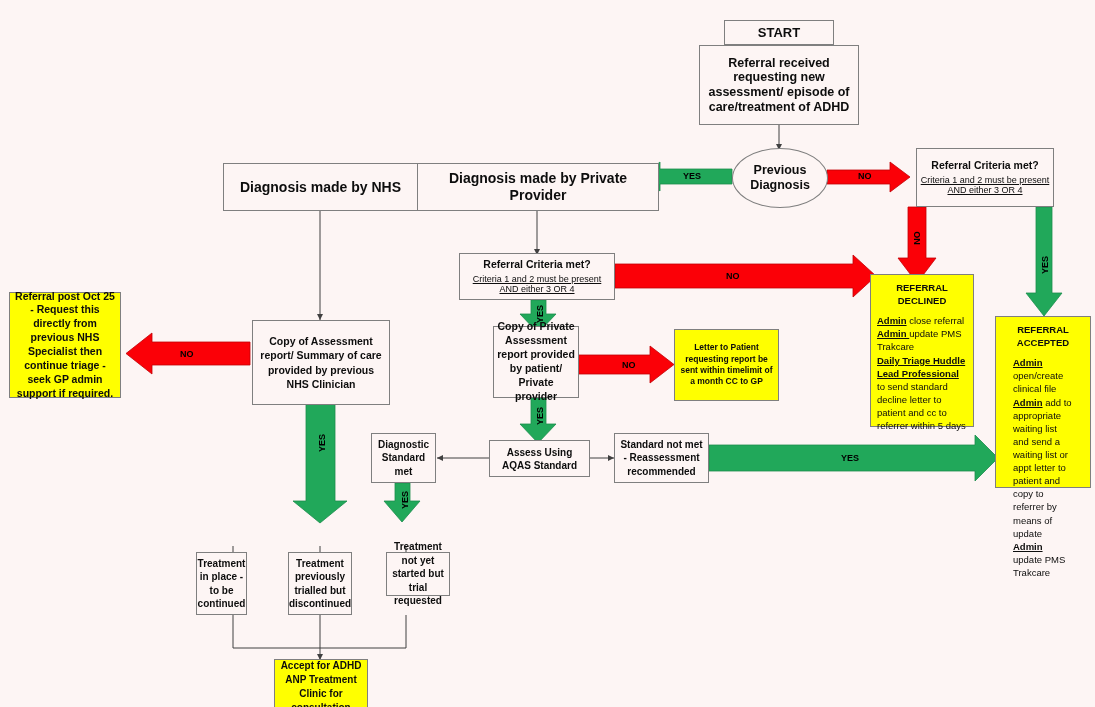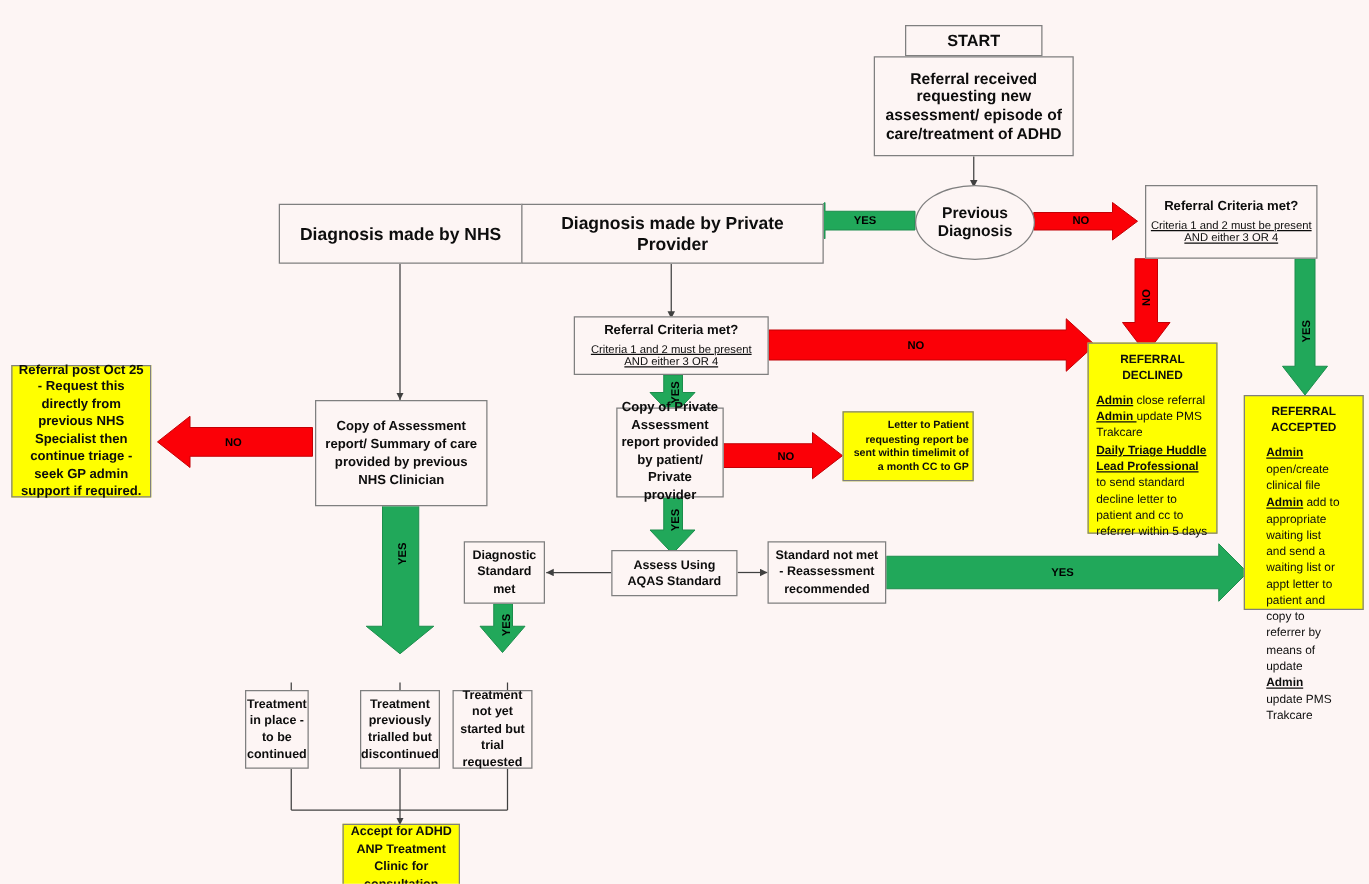--- a/index.html
+++ b/index.html
@@ -152,21 +152,21 @@
   </div>
 
   <div class="node plainbox" style="left:252px;top:305px;width:138px;height:85px;font-size:10.5px;line-height:1.35;">
     <span>Copy of Assessment report/ Summary of care provided by previous NHS Clinician</span>
   </div>
 
   <div class="node plainbox" style="left:493px;top:311px;width:86px;height:72px;font-size:10.5px;line-height:1.32;">
     <span>Copy of Private Assessment report  provided by patient/ Private provider</span>
   </div>
 
-  <div class="node yellow" style="left:674px;top:314px;width:105px;height:56px;font-size:8.5px;line-height:1.35;text-align:right;">
+  <div class="node yellow" style="left:674px;top:314px;width:105px;height:72px;font-size:8.5px;line-height:1.35;">
     <span>Letter to Patient requesting report be sent within timelimit of a month CC to GP</span>
   </div>
 
   <div class="node yellow yb" style="left:870px;top:259px;width:104px;height:153px;font-size:9.5px;line-height:1.38;display:block;padding:6px 6px;">
     <span class="hdr">REFERRAL DECLINED</span>
     <span class="ctext"><b>Admin</b><span> close referral</span></span>
     <span class="ctext"><b>Admin </b><span>update PMS Trakcare</span></span>
     <span class="ctext"><b>Daily Triage Huddle Lead Professional</b><span> to send standard decline letter to patient and cc  to referrer within 5 days</span></span>
   </div>
 
@@ -191,21 +191,21 @@
 
 
   <div class="node plainbox" style="left:196px;top:537px;width:51px;height:63px;font-size:10px;line-height:1.35;">
     <span>Treatment in place - to be continued</span>
   </div>
 
   <div class="node plainbox" style="left:288px;top:537px;width:64px;height:63px;font-size:10px;line-height:1.35;">
     <span>Treatment previously trialled but discontinued</span>
   </div>
 
-  <div class="node plainbox" style="left:362px;top:537px;width:64px;height:63px;font-size:10px;line-height:1.35;">
+  <div class="node plainbox" style="left:386px;top:537px;width:64px;height:44px;font-size:10px;line-height:1.35;">
     <span>Treatment not yet started but trial requested</span>
   </div>
 
   <div class="node yellow" style="left:274px;top:644px;width:94px;height:56px;font-size:10px;line-height:1.4;">
     <span>Accept for ADHD ANP Treatment Clinic for  consultation</span>
   </div>
 
   <span class="lbl" style="left:683px;top:156px;">YES</span>
   <span class="lbl" style="left:858px;top:156px;">NO</span>
   <span class="vlbl" style="left:910px;top:218px;">NO</span>

